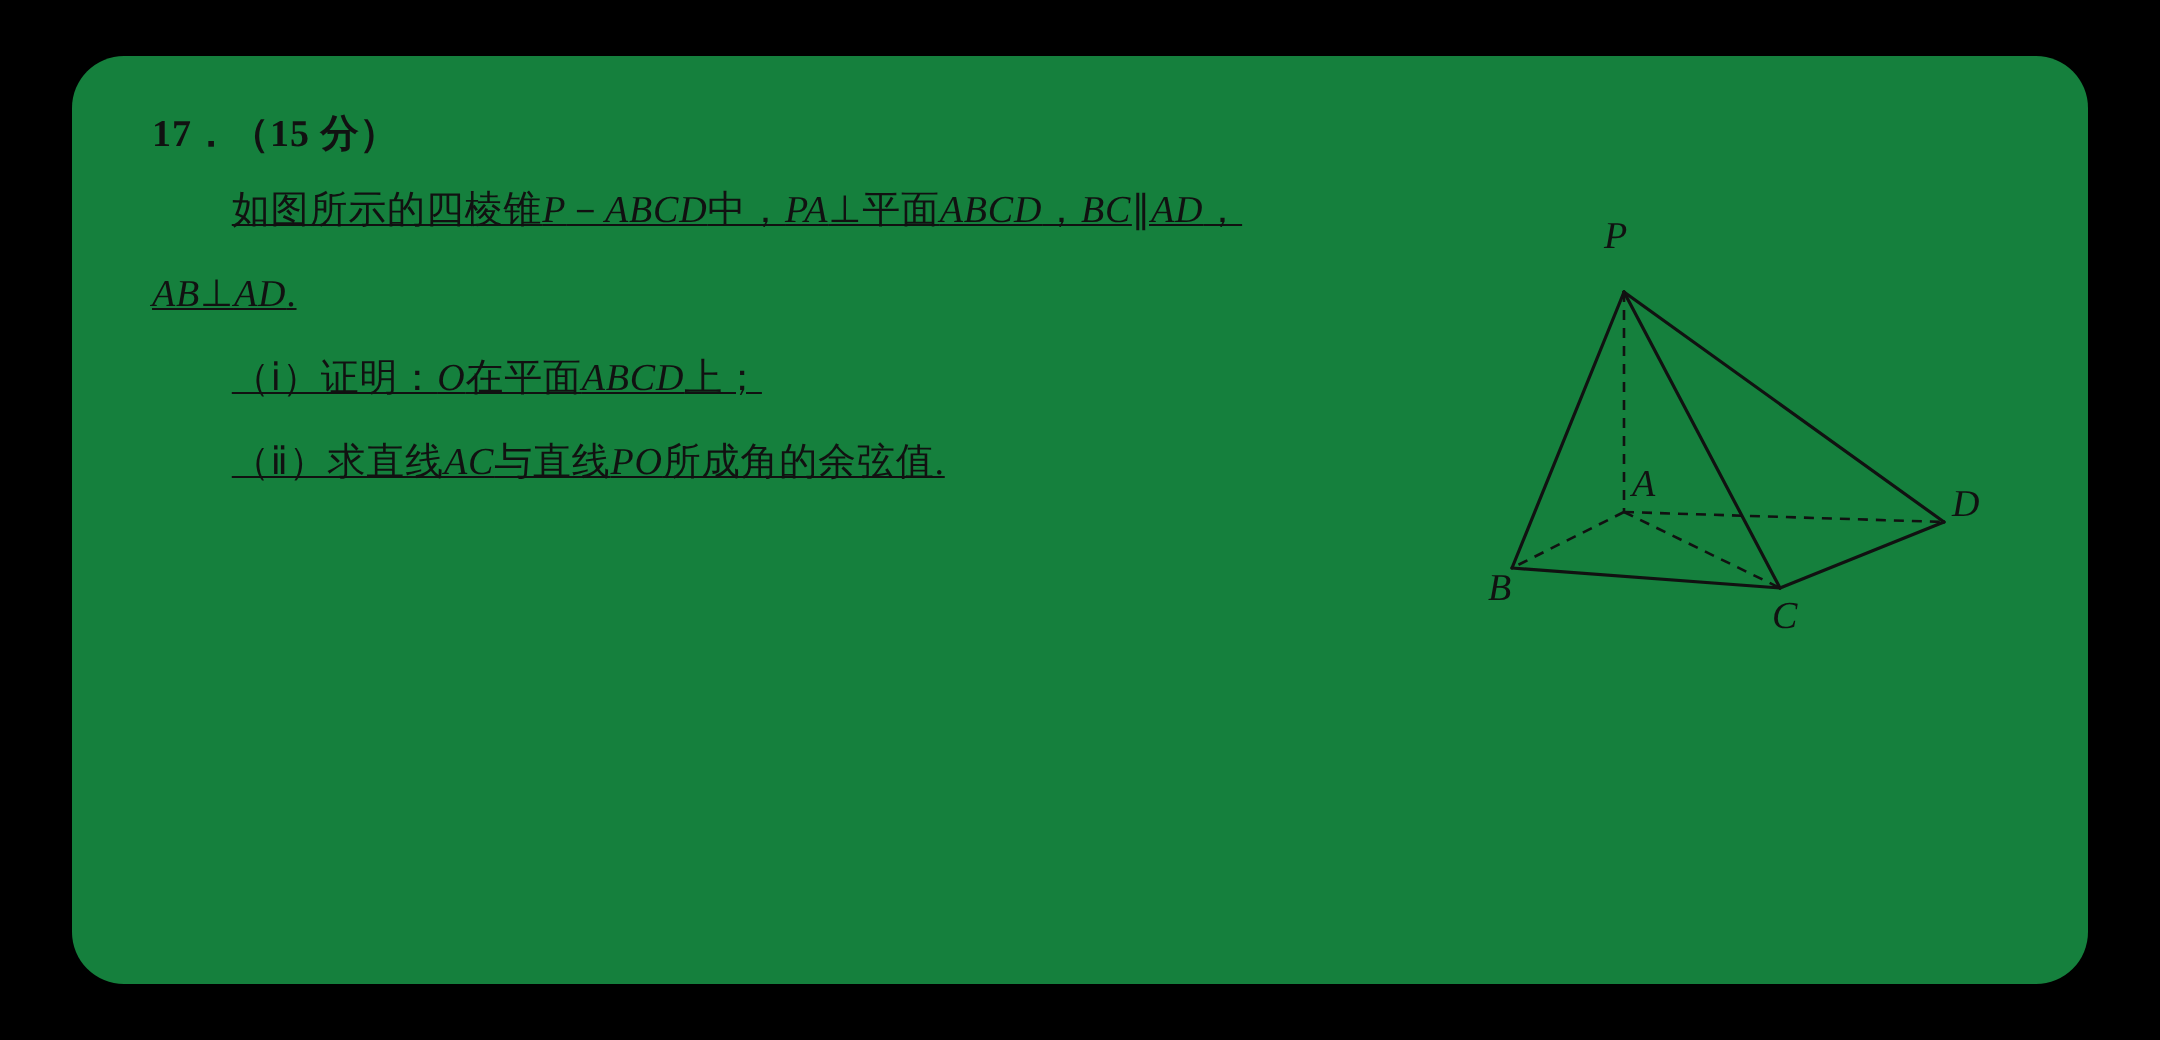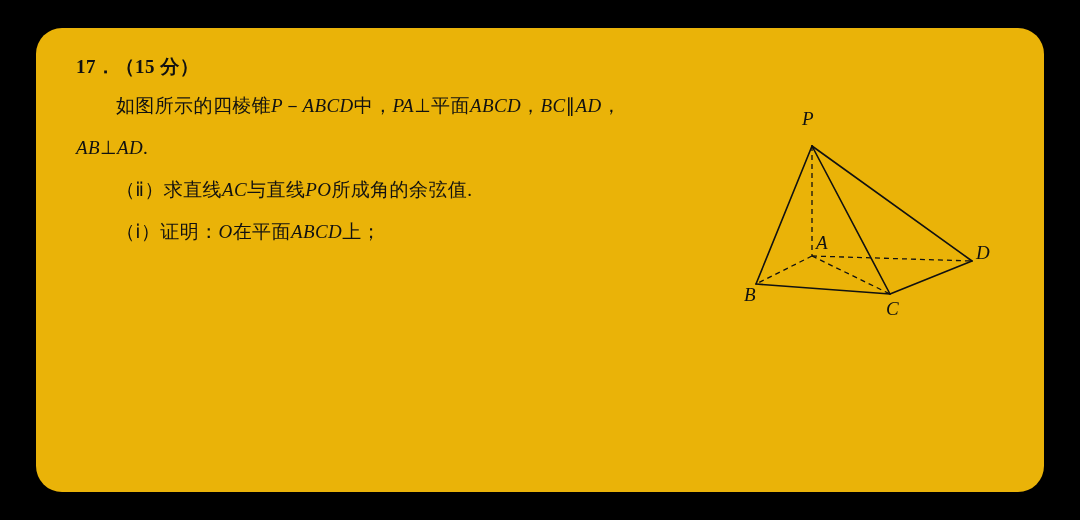--- a/index.html
+++ b/index.html
@@ -12,21 +12,21 @@
   }
   body {
     font-family: "Liberation Serif", serif;
   }
   .page {
     position: absolute;
     left: 36px;
     top: 28px;
     width: 1008px;
     height: 464px;
-    background: #eab308;
+    background: #15803d;
     border-radius: 26px;
   }
   .content {
     position: absolute;
     left: 40px;
     top: 26px;
     right: 24px;
     bottom: 10px;
   }
   .q-number {
@@ -49,21 +49,21 @@
   .it {
     font-style: italic;
     font-family: "Liberation Serif", serif;
   }
   .txtblock {
     position: absolute;
     left: 0;
     top: 34px;
     width: 690px;
   }
-  .line { margin: 0 0 6px 0; }
+  .line { margin: 0 0 6px 0; text-decoration: underline; }
   .radical {
     display: inline-block;
     position: relative;
     font-size: 19px;
   }
   .radical .sign { font-size: 20px; }
   .radical .rad-body {
     border-top: 1px solid #111;
     padding: 0 2px 0 1px;
     margin-left: -2px;
@@ -101,25 +101,25 @@
       </div>
 
       <div class="para line">
         <span class="it">AB</span><span>⊥</span><span class="it">AD</span><span>.</span>
       </div>
 
 
 
 
       <div class="para indent2 line">
-        <span>（ⅱ）求直线</span><span class="it">AC</span><span>与直线</span><span class="it">PO</span><span>所成角的余弦值.</span>
+        <span>（ⅰ）证明：</span><span class="it">O</span><span>在平面</span><span class="it">ABCD</span><span>上；</span>
       </div>
 
       <div class="para indent2 line">
-        <span>（ⅰ）证明：</span><span class="it">O</span><span>在平面</span><span class="it">ABCD</span><span>上；</span>
+        <span>（ⅱ）求直线</span><span class="it">AC</span><span>与直线</span><span class="it">PO</span><span>所成角的余弦值.</span>
       </div>
 
     </div>
 
     <div class="figure">
       <svg width="270" height="230" viewBox="0 0 270 230">
 
         <polyline points="58,175 48,175 48,175" fill="none" stroke="none"></polyline>
 
         <g stroke="#111" stroke-width="1.6" fill="none" stroke-linecap="round" stroke-linejoin="round">

